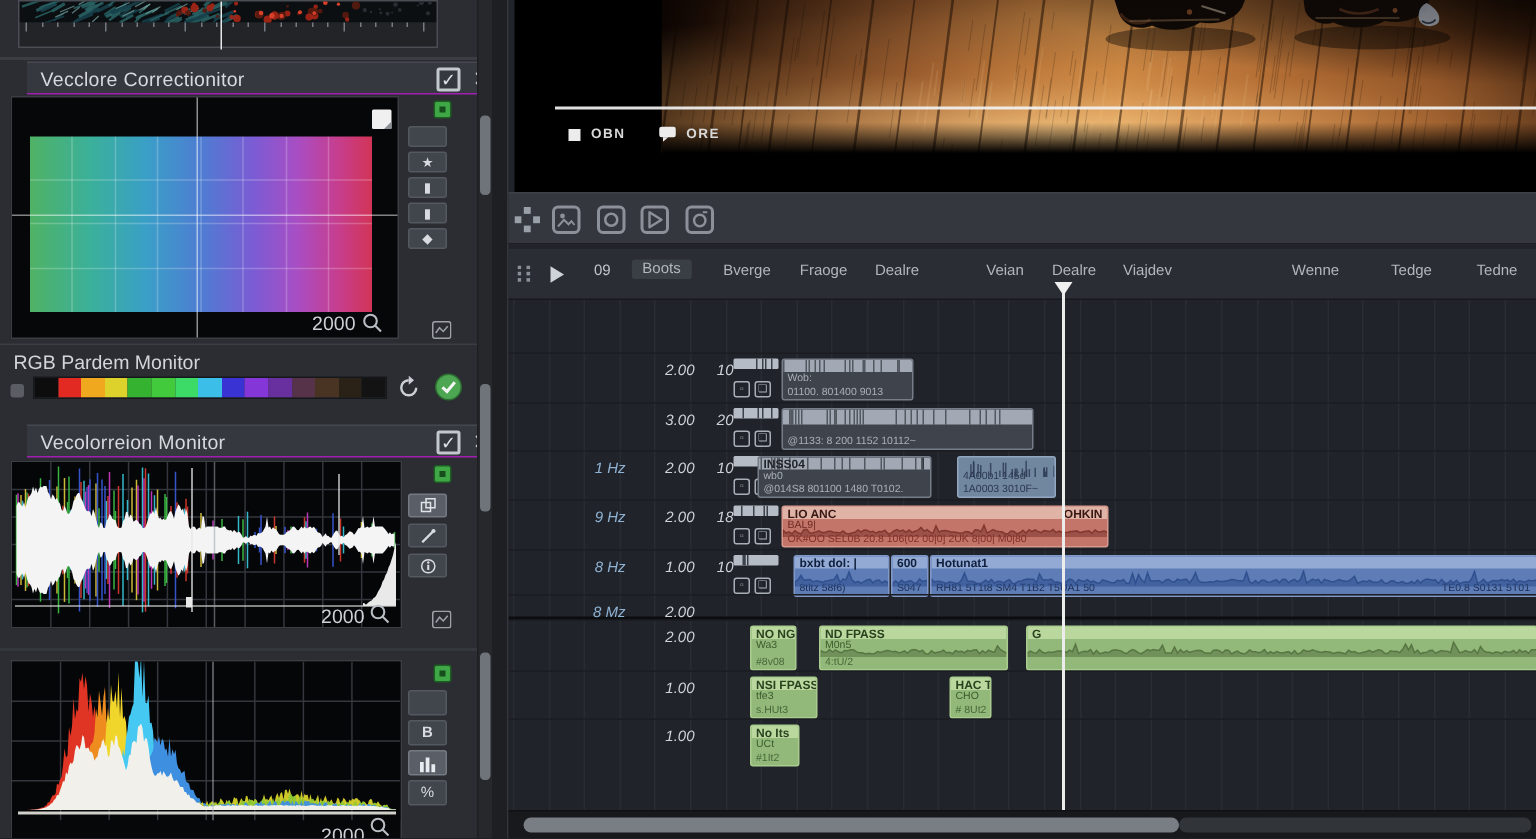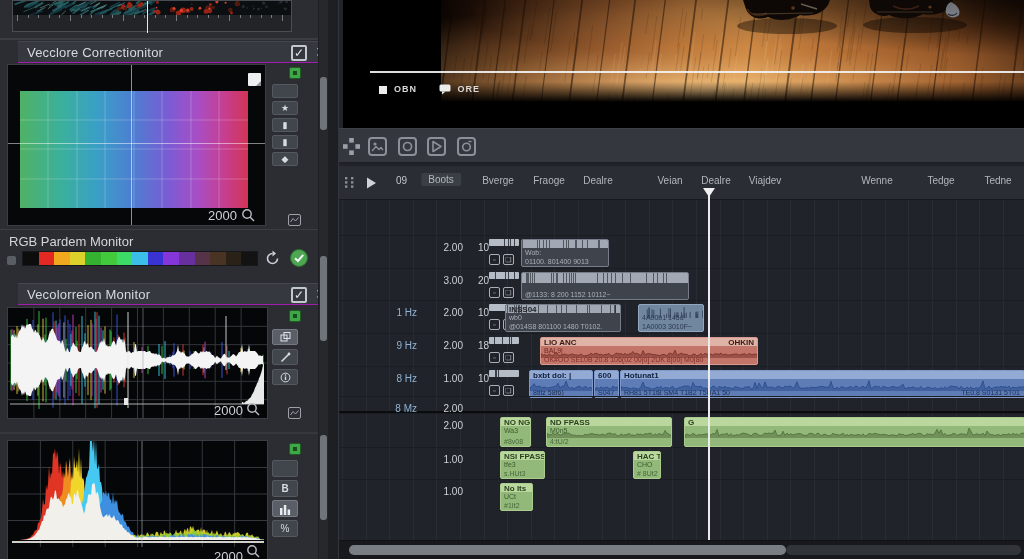--- a/index.html
+++ b/index.html
@@ -37,21 +37,21 @@
   .tr-ico { display:inline-block; vertical-align:middle; }
   #toolbar { position:absolute; left:0; top:128px; width:686px; height:35px; background:#34373d;
     border-top:1px solid #3e4148; border-bottom:1px solid #1d1f23; }
   .tb-btn { position:absolute; top:8px; width:19px; height:19px; border:2px solid #8b9099; border-radius:4px; }
   #ruler { position:absolute; left:0; top:166px; width:686px; height:34px; background:#2a2d33; border-bottom:1px solid #17191d; }
   .ruler-label { position:absolute; top:9px; transform:translateX(-50%); font-size:10px; color:#b2b6bd; white-space:nowrap; }
   .ruler-label.boxed { background:#3a3e45; padding:1px 7px; border-radius:2px; top:7px; }
   #tracks { position:absolute; left:0; top:200px; width:686px; height:340px; background:#202329; overflow:hidden; }
   .gridline { position:absolute; top:0; width:1px; height:100%; background:#282c33; }
   .rowline { position:absolute; left:0; width:100%; height:1px; background:#1a1d22; }
-  .lbl { position:absolute; font-size:10px; text-align:right; white-space:nowrap; }
+  .lbl { position:absolute; font-size:10px; text-align:right; white-space:nowrap;font-style:italic; }
   .lbl-hz { color:#8fb3d4; width:40px; }
   .lbl-vol { color:#ced2d8; width:40px; }
   .lbl-num { color:#ced2d8; width:26px; }
   .ctrl-block { position:absolute; width:30px; }
   .ctrl-strip { position:absolute; left:0; top:0; width:100%; height:7px; background:#b6bcc5; border-radius:1px; overflow:hidden; }
   .ctrl-icons { position:absolute; left:0; bottom:2px; display:flex; gap:3px; }
   .ctrl-icons span { display:block; width:11px; height:11px; border:1px solid #a9afb8; border-radius:2px;
     color:#a9afb8; font-size:7px; line-height:9px; text-align:center; }
   .clip { position:absolute; border-radius:2px; overflow:hidden; }
   .clip .strip { position:absolute; left:0; top:0; width:100%; height:8px; }
@@ -1085,21 +1085,21 @@
             <i style="position: absolute; top: 0px; height: 100%; width: 1px; background: rgb(60, 64, 73); left: 13px;"></i>
             <i style="position: absolute; top: 0px; height: 100%; width: 1px; background: rgb(60, 64, 73); left: 5px;"></i>
             <i style="position: absolute; top: 0px; height: 100%; width: 1px; background: rgb(60, 64, 73); left: 22px;"></i>
             <i style="position: absolute; top: 0px; height: 100%; width: 1px; background: rgb(60, 64, 73); left: 20px;"></i>
           </div>
           <div class="ctrl-icons">
             <span>▫</span>
             <span>❏</span>
           </div>
         </div>
-        <div class="clip c-red" style="left: 182px; top: 137px; width: 218px; height: 28px; margin-left: 19px;">
+        <div class="clip c-red" style="left: 182px; top: 137px; width: 218px; height: 28px;">
           <div class="strip"></div>
           <span class="striptitle" style="left: 3px;">LIO ANC</span>
           <span class="striptitle" style="right: 3px;">OHKIN</span>
           <span class="l2">BAL9|</span>
           <span class="l3">OK#OO SEL0B  20.8 106(02 00|0]  2UK 8|00|  M0|80</span>
           <svg class="wave" width="218" height="12" style="top: 9px;">
             <path d="M 0 11 L 0 6.372229932574555 L 2 8.373033656738698 L 4 7.532272664364427 L 6 8.85757780680433 L 8 6.874890110688284 L 10 8.173545947531238 L 12 8.912679609144107 L 14 6.019439300755039 L 16 6.034307193942368 L 18 8.487497804453596 L 20 8.12248887727037 L 22 7.696767431683838 L 24 6.941589629044756 L 26 7.991637600352988 L 28 8.018049752572551 L 30 7.167390505084768 L 32 7.232106168055907 L 34 8.023903174325824 L 36 8.038303048582748 L 38 8.337326162494719 L 40 6.915041411295533 L 42 8.625263504683971 L 44 8.872754668118432 L 46 8.376936791231856 L 48 7.860209767939523 L 50 6.262116149766371 L 52 7.68191302428022 L 54 6.3971089432016015 L 56 6.47887389943935 L 58 7.649691615253687 L 60 7.143767468864098 L 62 8.37477103038691 L 64 7.36301361839287 L 66 7.524001953424886 L 68 6.4704215477686375 L 70 8.839366115396842 L 72 8.49209594540298 L 74 6.970029391581193 L 76 6.025630163261667 L 78 7.105158644495532 L 80 6.4411087988410145 L 82 7.946753152878955 L 84 6.364859497407451 L 86 7.952251405455172 L 88 7.122177192941308 L 90 6.465990441385657 L 92 4.572487951954827 L 94 7.057030181167647 L 96 6.132174335187301 L 98 7.6012569246813655 L 100 8.564542494015768 L 102 3.545077044982463 L 104 7.6770473616197705 L 106 6.850886872736737 L 108 6.64562700712122 L 110 7.000929332105443 L 112 7.669368684757501 L 114 7.6228197128511965 L 116 8.004234672524035 L 118 8.557063585147262 L 120 8.197800311492756 L 122 7.356128406012431 L 124 7.688432069029659 L 126 8.988706279546022 L 128 6.170279305893928 L 130 6.388034072471783 L 132 7.492601961828768 L 134 3.1469416653271765 L 136 8.310870890272781 L 138 7.307849268894643 L 140 6.100821878062561 L 142 7.016398418694735 L 144 7.353575271321461 L 146 7.418837219243869 L 148 8.765741567825899 L 150 8.821277436800301 L 152 6.983578532002866 L 154 7.316995850997046 L 156 8.93360139685683 L 158 7.986488454742357 L 160 6.500695665366948 L 162 8.38510190974921 L 164 6.143706473289058 L 166 7.444919130764902 L 168 6.193960007512942 L 170 7.29439168330282 L 172 8.06407223129645 L 174 6.749248266918585 L 176 6.938168854219839 L 178 7.361957414075732 L 180 6.047054803697392 L 182 8.073843786260113 L 184 6.996240005129948 L 186 7.839455009903759 L 188 8.049124283948913 L 190 7.760264757089317 L 192 7.401418158318847 L 194 7.146413584705442 L 196 6.925442099338397 L 198 8.139779772609472 L 200 7.540065332315862 L 202 7.107703168177977 L 204 6.785101231187582 L 206 8.442330667516217 L 208 6.292323790490627 L 210 7.586028093472123 L 212 7.50027997372672 L 214 6.974239395931363 L 216 7.671652029035613 L 218 6.848181730136275 L 218 11 Z" fill="#7c332b" fill-opacity="0.55"></path>
             <path d="M 0 11 L 0 6.372229932574555 L 2 8.373033656738698 L 4 7.532272664364427 L 6 8.85757780680433 L 8 6.874890110688284 L 10 8.173545947531238 L 12 8.912679609144107 L 14 6.019439300755039 L 16 6.034307193942368 L 18 8.487497804453596 L 20 8.12248887727037 L 22 7.696767431683838 L 24 6.941589629044756 L 26 7.991637600352988 L 28 8.018049752572551 L 30 7.167390505084768 L 32 7.232106168055907 L 34 8.023903174325824 L 36 8.038303048582748 L 38 8.337326162494719 L 40 6.915041411295533 L 42 8.625263504683971 L 44 8.872754668118432 L 46 8.376936791231856 L 48 7.860209767939523 L 50 6.262116149766371 L 52 7.68191302428022 L 54 6.3971089432016015 L 56 6.47887389943935 L 58 7.649691615253687 L 60 7.143767468864098 L 62 8.37477103038691 L 64 7.36301361839287 L 66 7.524001953424886 L 68 6.4704215477686375 L 70 8.839366115396842 L 72 8.49209594540298 L 74 6.970029391581193 L 76 6.025630163261667 L 78 7.105158644495532 L 80 6.4411087988410145 L 82 7.946753152878955 L 84 6.364859497407451 L 86 7.952251405455172 L 88 7.122177192941308 L 90 6.465990441385657 L 92 4.572487951954827 L 94 7.057030181167647 L 96 6.132174335187301 L 98 7.6012569246813655 L 100 8.564542494015768 L 102 3.545077044982463 L 104 7.6770473616197705 L 106 6.850886872736737 L 108 6.64562700712122 L 110 7.000929332105443 L 112 7.669368684757501 L 114 7.6228197128511965 L 116 8.004234672524035 L 118 8.557063585147262 L 120 8.197800311492756 L 122 7.356128406012431 L 124 7.688432069029659 L 126 8.988706279546022 L 128 6.170279305893928 L 130 6.388034072471783 L 132 7.492601961828768 L 134 3.1469416653271765 L 136 8.310870890272781 L 138 7.307849268894643 L 140 6.100821878062561 L 142 7.016398418694735 L 144 7.353575271321461 L 146 7.418837219243869 L 148 8.765741567825899 L 150 8.821277436800301 L 152 6.983578532002866 L 154 7.316995850997046 L 156 8.93360139685683 L 158 7.986488454742357 L 160 6.500695665366948 L 162 8.38510190974921 L 164 6.143706473289058 L 166 7.444919130764902 L 168 6.193960007512942 L 170 7.29439168330282 L 172 8.06407223129645 L 174 6.749248266918585 L 176 6.938168854219839 L 178 7.361957414075732 L 180 6.047054803697392 L 182 8.073843786260113 L 184 6.996240005129948 L 186 7.839455009903759 L 188 8.049124283948913 L 190 7.760264757089317 L 192 7.401418158318847 L 194 7.146413584705442 L 196 6.925442099338397 L 198 8.139779772609472 L 200 7.540065332315862 L 202 7.107703168177977 L 204 6.785101231187582 L 206 8.442330667516217 L 208 6.292323790490627 L 210 7.586028093472123 L 212 7.50027997372672 L 214 6.974239395931363 L 216 7.671652029035613 L 218 6.848181730136275 L 218 11 " fill="none" stroke="#7c332b" stroke-width="1" stroke-opacity="0.9"></path>
           </svg>
         </div>

